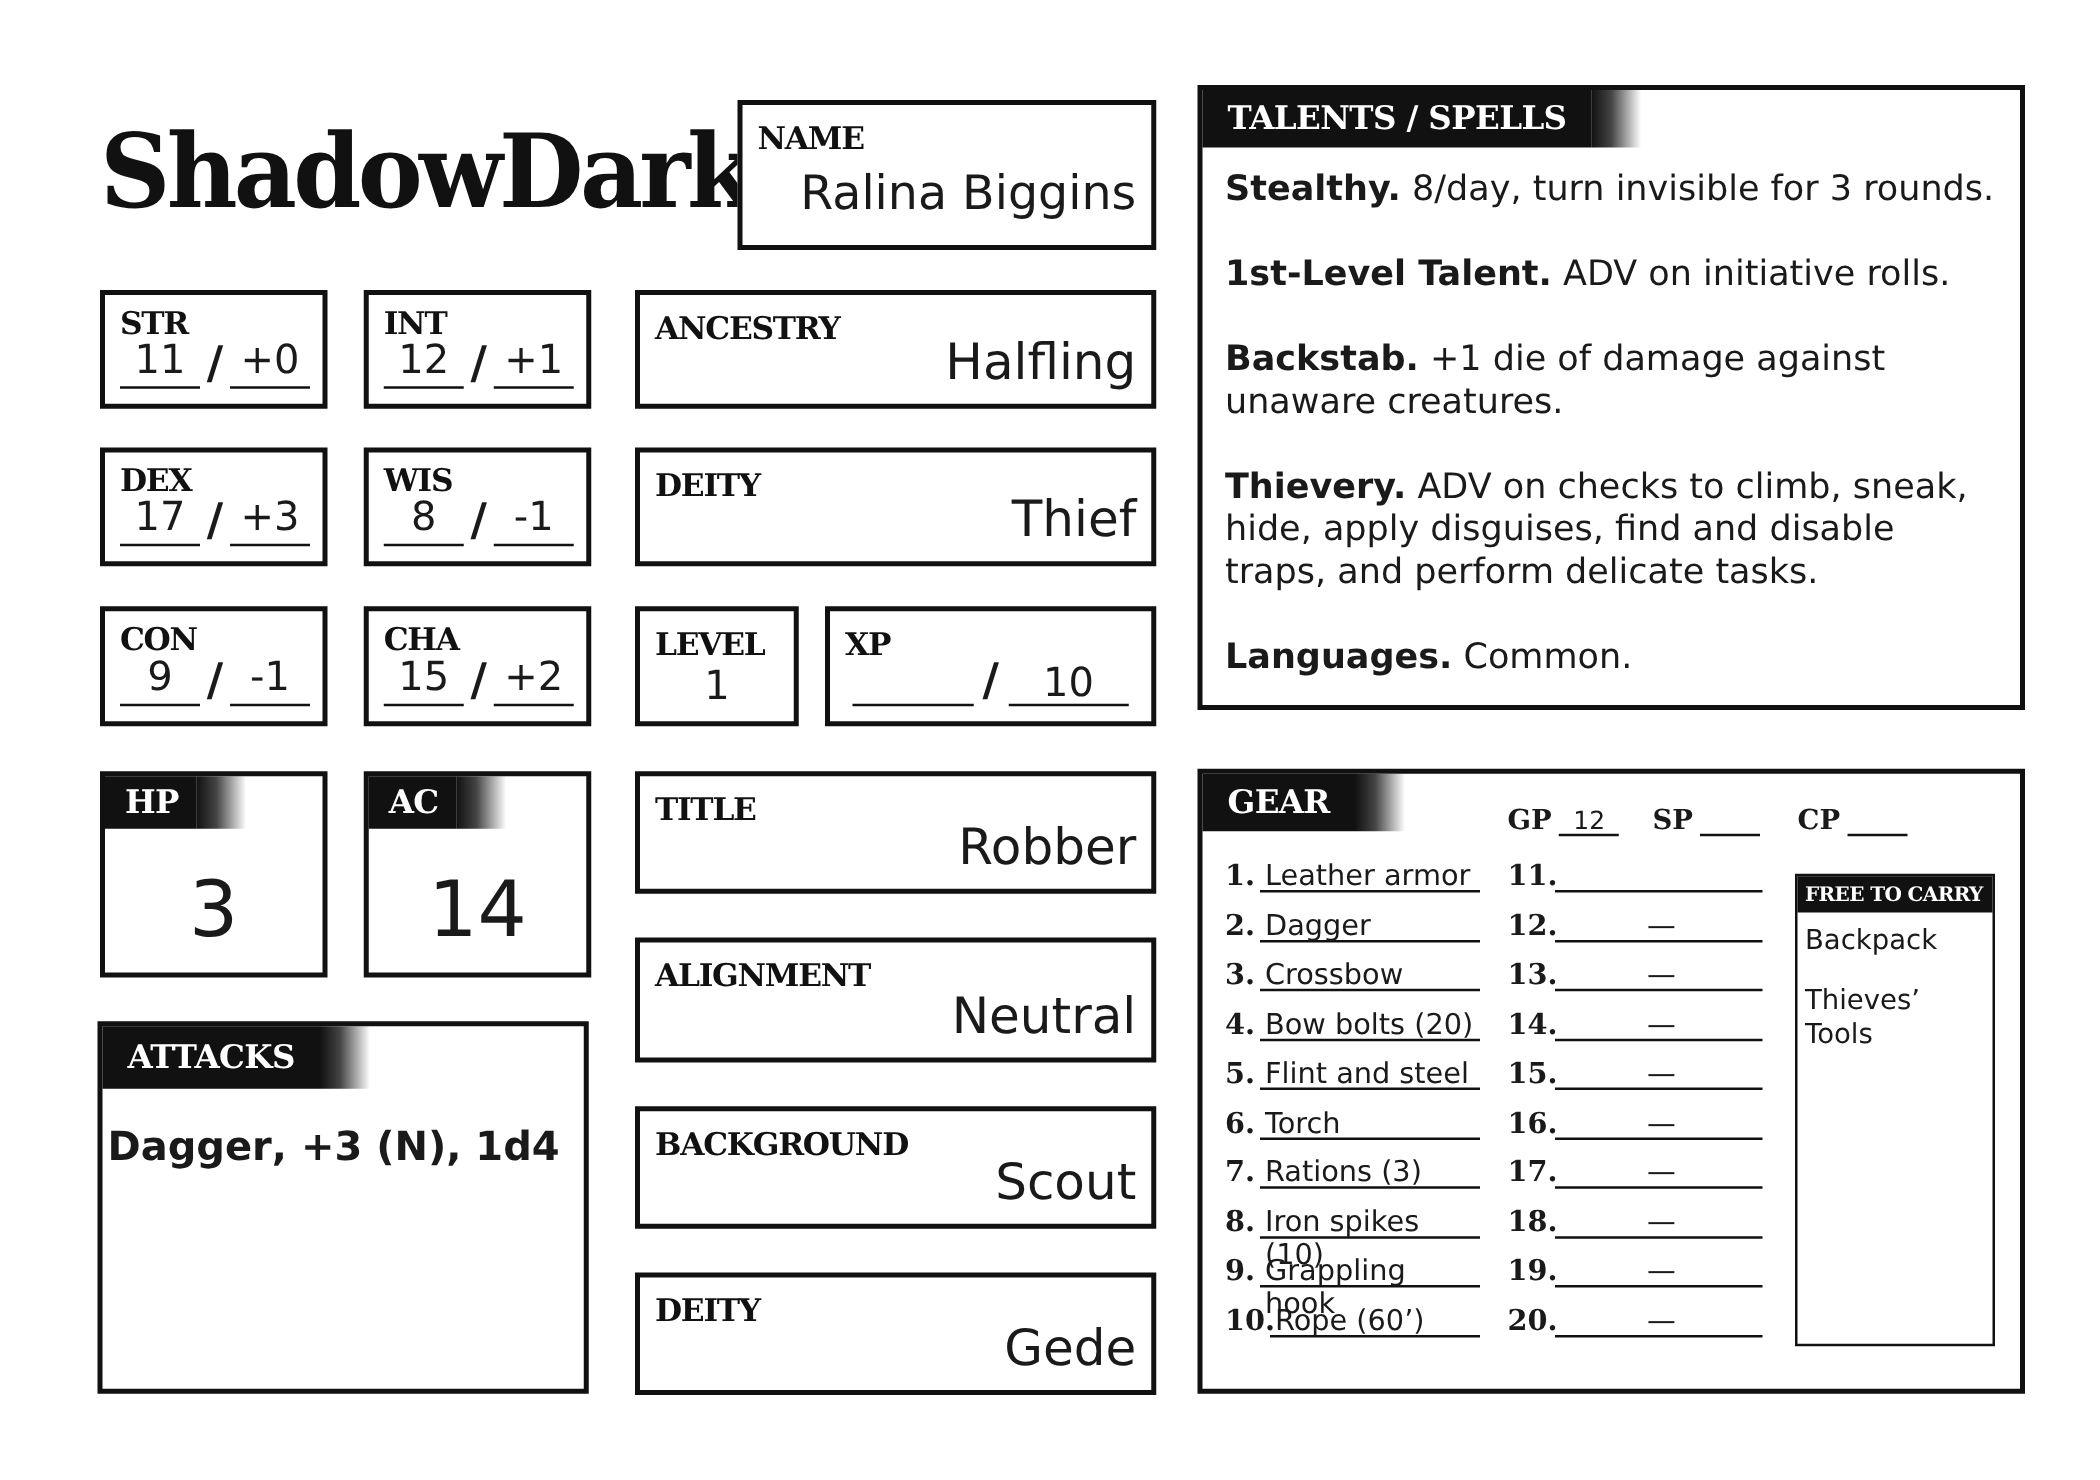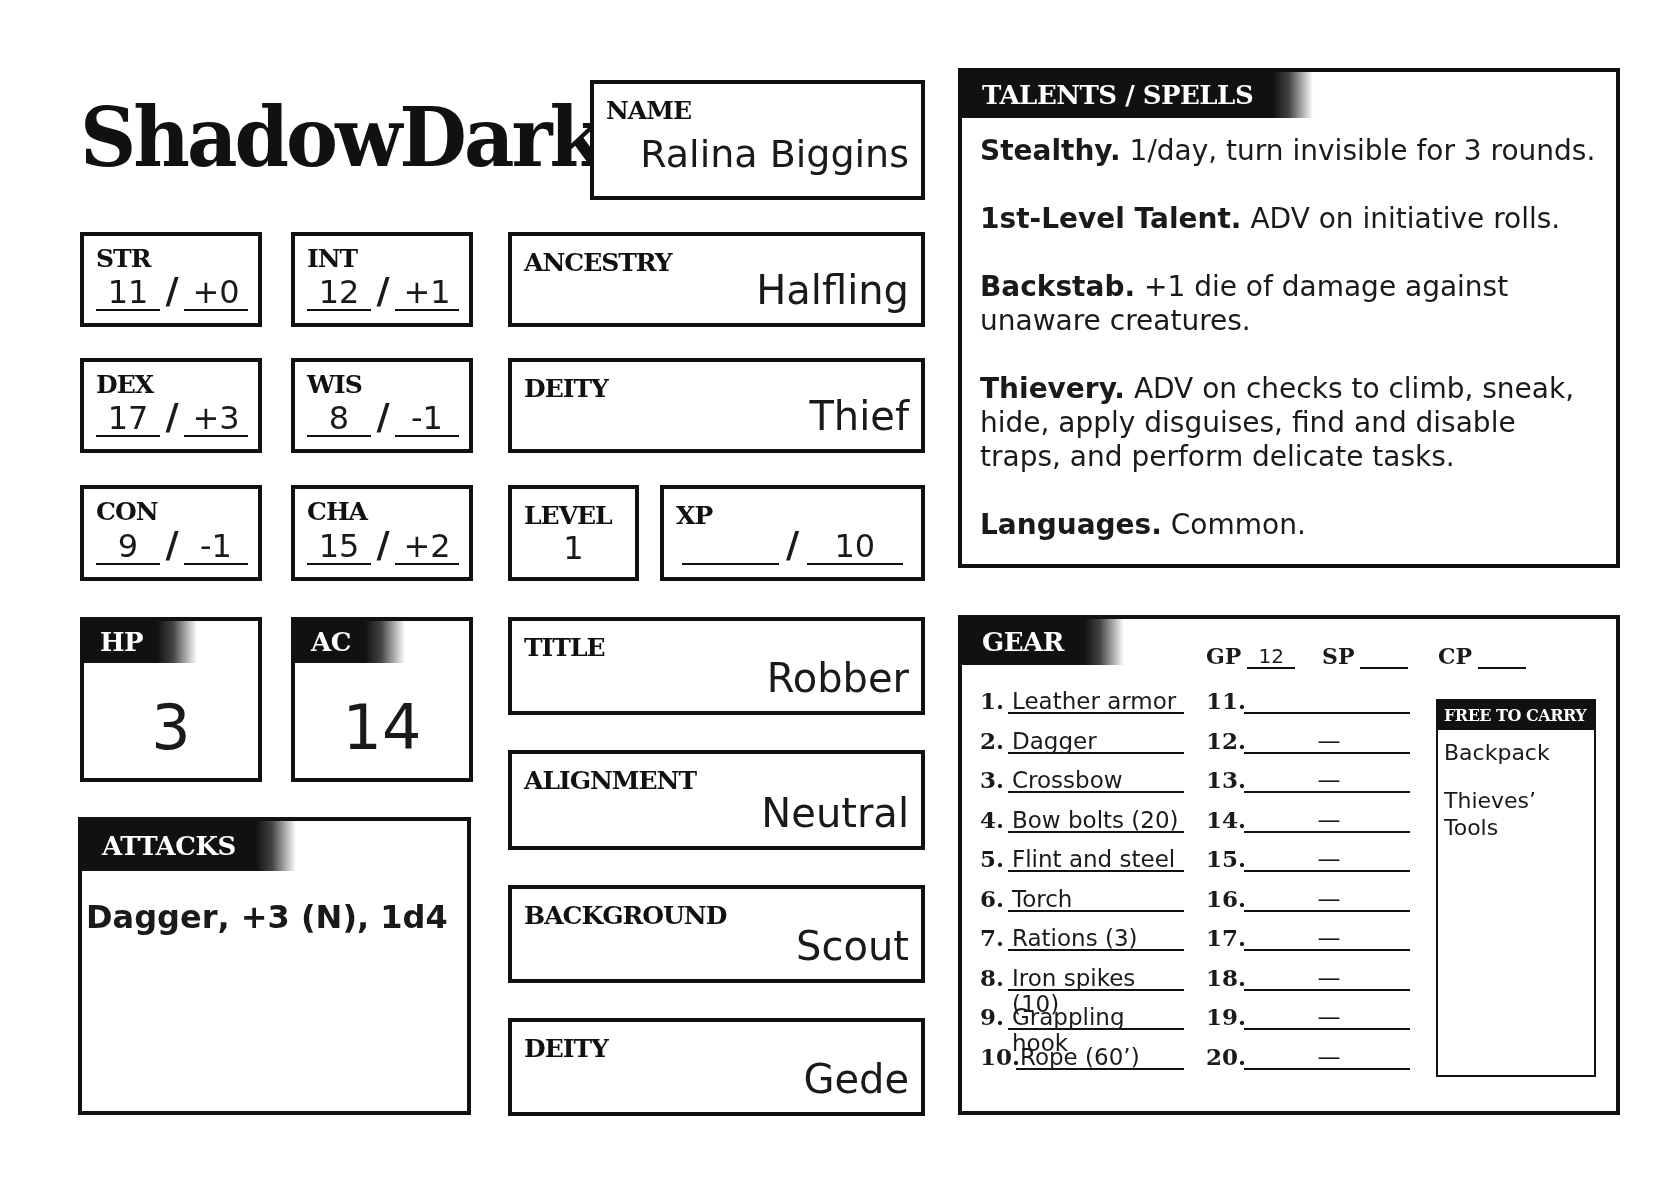--- a/index.html
+++ b/index.html
@@ -2,21 +2,21 @@
 <html><head>
 <meta charset="utf-8">
 <style>
   html,body{margin:0;padding:0;background:#fff;}
   body{width:1680px;height:1184px;position:relative;overflow:hidden;font-family:"DejaVu Sans",sans-serif;color:#1a1a1a;}
   .box{position:absolute;border:4px solid #111;box-sizing:border-box;background:#fff;}
   .lbl{font-family:"DejaVu Serif",serif;font-weight:bold;font-size:25px;letter-spacing:-1px;position:absolute;left:12px;top:12px;color:#111;}
   .val{position:absolute;right:12px;bottom:10px;font-size:40px;}
   .logo{position:absolute;left:80px;top:92px;font-family:"DejaVu Serif",serif;font-weight:bold;font-size:78px;letter-spacing:-3px;color:#111;transform:scaleY(1.05);}
   .stat .lbl{top:8px;}
-  .stat .nums{position:absolute;left:12px;right:10px;bottom:12px;display:flex;align-items:flex-end;font-size:32px;}
+  .stat .nums{position:absolute;left:12px;right:10px;bottom:12px;display:flex;font-size:32px;}
   .stat .n{flex:1;text-align:center;border-bottom:2px solid #111;line-height:34px;}
   .stat .slash{width:24px;text-align:center;font-size:36px;font-weight:bold;}
   .hdr{position:absolute;left:0;top:0;background:#111;color:#fff;font-family:"DejaVu Serif",serif;font-weight:bold;font-size:26px;padding:6px 14px 6px 16px;letter-spacing:-0.5px;}
   .hdr:after{content:"";position:absolute;right:-40px;top:0;width:40px;height:100%;background:linear-gradient(90deg,#111 0%,#444 40%,rgba(0,0,0,0) 100%);}
   .big{position:absolute;left:0;right:0;top:70px;text-align:center;font-size:62px;}
   .para{font-size:28px;line-height:34px;margin:0 0 34px 0;}
   .para b{font-weight:bold;}
   .gear-row{position:absolute;display:flex;align-items:flex-end;font-size:22px;}
   .gnum{font-family:"DejaVu Serif",serif;font-weight:bold;font-size:23px;width:30px;}
   .gline{border-bottom:2px solid #111;font-size:23px;line-height:26px;padding-left:4px;box-sizing:border-box;}
@@ -132,21 +132,21 @@
   <span class="val">Scout</span>
 </div>
 <div class="box" style="left:508px;top:1018px;width:417px;height:98px;">
   <span class="lbl">DEITY</span>
   <span class="val">Gede</span>
 </div>
 
 <div class="box" style="left:958px;top:68px;width:662px;height:500px;">
   <span class="hdr" style="padding:8px 20px;">TALENTS / SPELLS</span>
   <div style="position:absolute;left:18px;right:20px;top:62px;">
-    <p class="para"><b>Stealthy.</b><span> 1/day, turn invisible for 3 rounds.</span></p>
+    <p class="para"><b>Stealthy.</b><span> 8/day, turn invisible for 3 rounds.</span></p>
     <p class="para"><b>1st-Level Talent.</b><span> ADV on initiative rolls.</span></p>
     <p class="para"><b>Backstab.</b><span> +1 die of damage against unaware creatures.</span></p>
     <p class="para"><b>Thievery.</b><span> ADV on checks to climb, sneak, hide, apply disguises, find and disable traps, and perform delicate tasks.</span></p>
     <p class="para"><b>Languages.</b><span> Common.</span></p>
   </div>
 </div>
 
 <div class="box" style="left:958px;top:615px;width:662px;height:500px;">
   <span class="hdr" style="padding:8px 20px;">GEAR</span>
   <div class="coin" style="left:244px;">

